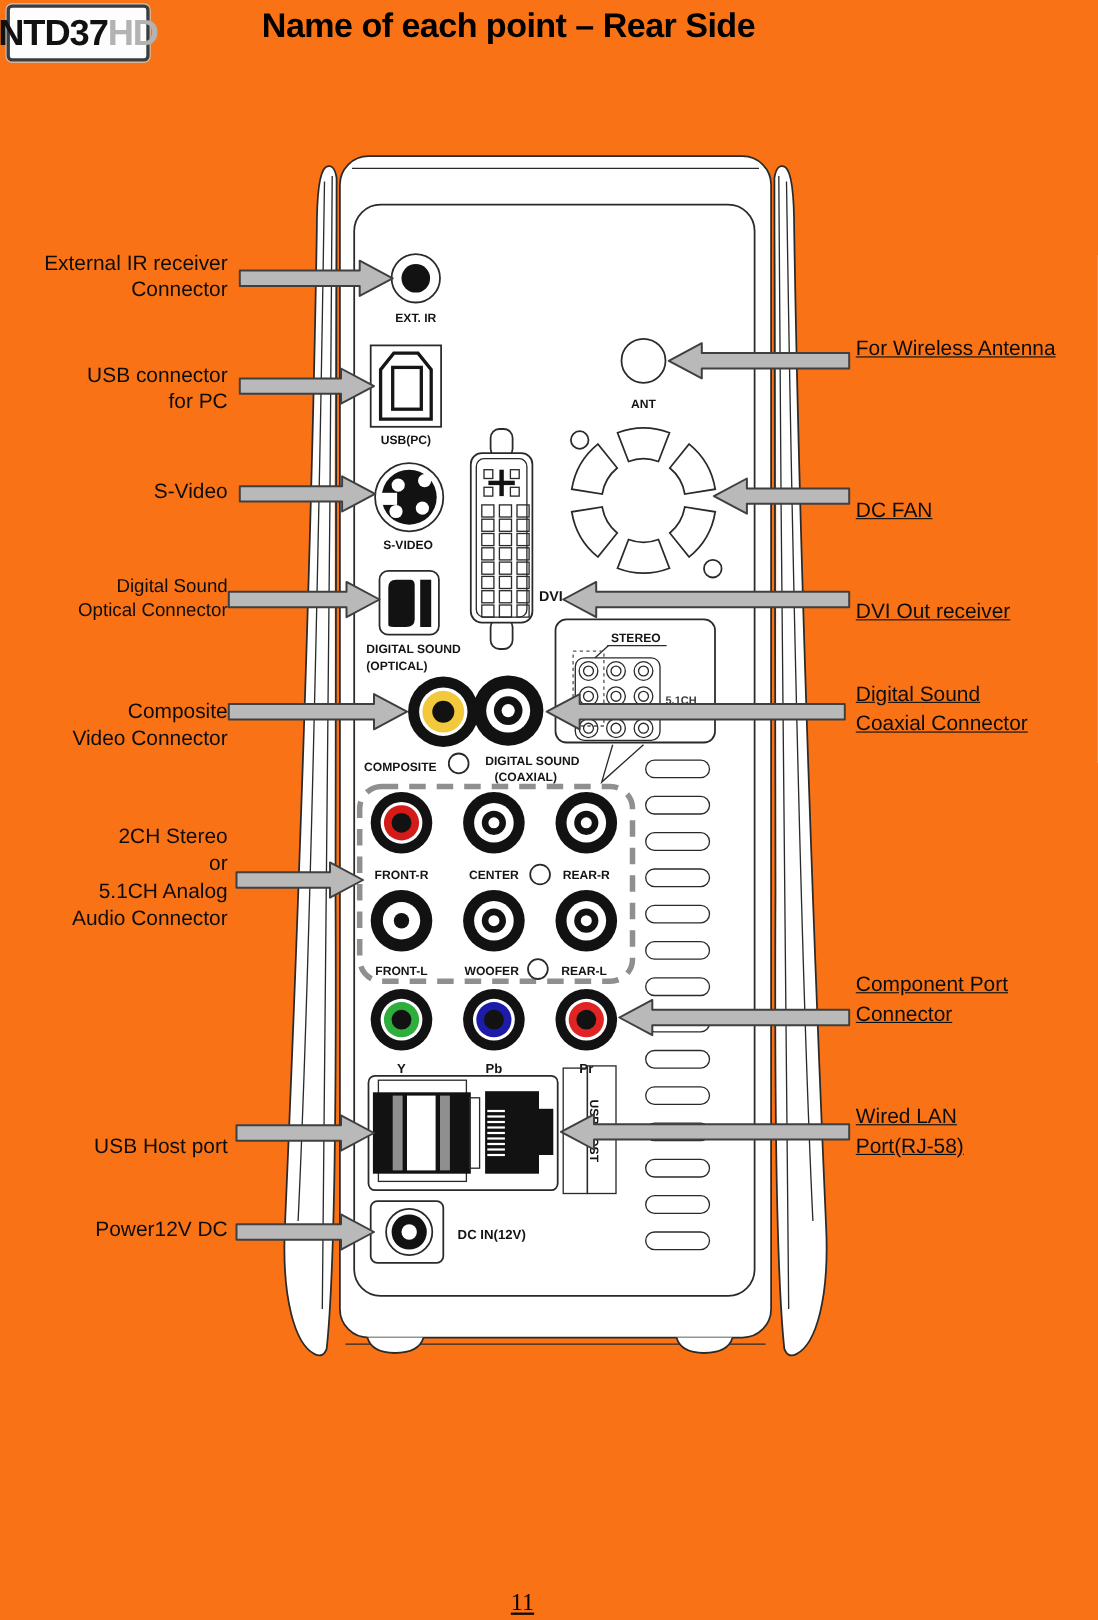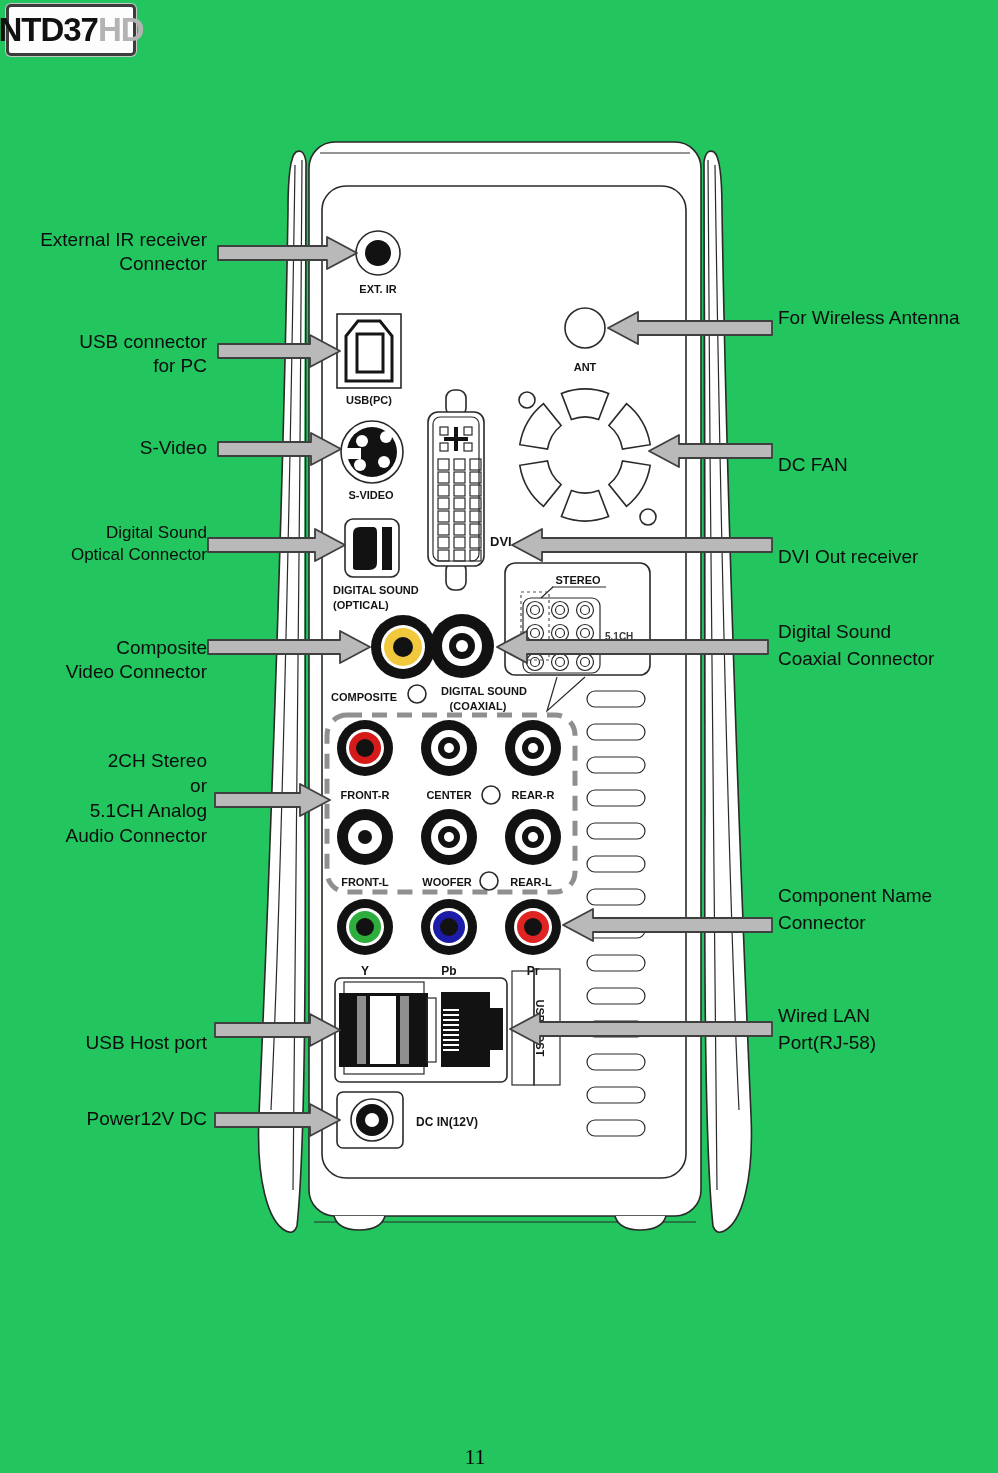--- a/index.html
+++ b/index.html
@@ -1,30 +1,30 @@
 <!DOCTYPE html>
 <html><head>
 <meta charset="utf-8">
 <style>
   html,body{margin:0;padding:0;background:#ffffff;}
   body{width:998px;height:1473px;position:relative;font-family:"Liberation Sans",sans-serif;overflow:hidden;}
-  .page{position:absolute;inset:0;background:#22c55e;}
+  .page{position:absolute;inset:0;background:#f97316;}
   .logo{position:absolute;left:6px;top:4px;width:124px;height:46px;border:3px solid #3c3c3c;border-radius:5px;
         box-shadow:0 0 0 1px #c8c8c8;display:flex;align-items:center;justify-content:center;
         font-weight:bold;font-size:33px;letter-spacing:-1px;color:#111;background:#fdfdfd;}
   .logo .hd{color:#b3b3b3;}
   .title{position:absolute;left:238px;top:6px;margin:0;font-size:31px;font-weight:800;color:#000;letter-spacing:-0.5px;}
   .diagram{position:absolute;left:0;top:0;}
   .callout{position:absolute;color:#0d0d0d;font-size:19px;line-height:24px;white-space:pre-line;}
   .callout.left{text-align:right;right:791px;width:300px;}
-  .callout.right{text-align:left;left:778px;width:215px;}
+  .callout.right{text-align:left;left:778px;width:215px;text-decoration:underline;}
   .callout.small{font-size:17px;line-height:22px;}
   .callout.lh27{line-height:27px;}
   .pagenum{position:absolute;left:445px;top:1444px;width:60px;text-align:center;
-           font-family:"Liberation Serif",serif;font-size:22px;color:#000;}
+           font-family:"Liberation Serif",serif;font-size:22px;color:#000;text-decoration:underline;}
   
   .ln{fill:#ffffff;stroke:#2a2a2a;stroke-width:1.6px;}
   .lnn{fill:none;stroke:#2a2a2a;stroke-width:1.6px;}
   .lnt{fill:none;stroke:#2a2a2a;stroke-width:1.2px;}
   .blk{fill:#121212;stroke:none;}
   .wht{fill:#ffffff;stroke:none;}
   .pt{font-family:"Liberation Sans",sans-serif;font-weight:bold;font-size:11px;fill:#141414;}
   .pt12{font-family:"Liberation Sans",sans-serif;font-weight:bold;font-size:12px;fill:#141414;}
   .pt13{font-family:"Liberation Sans",sans-serif;font-weight:bold;font-size:13px;fill:#141414;}
   .pt10{font-family:"Liberation Sans",sans-serif;font-weight:bold;font-size:10px;fill:#3a3a3a;}
@@ -35,20 +35,21 @@
 </head>
 <body>
 
 <div class="page">
 
   <div class="logo">
     <span>NTD37</span>
       <span class="hd">HD</span>
   </div>
 
+  <h1 class="title">Name of each point – Rear Side</h1>
 
   <svg class="diagram" width="998" height="1473" viewBox="0 0 998 1473" xmlns="http://www.w3.org/2000/svg">
 
     <g>
       <path class="ln" d="M296,152 Q288,158 288,210 C283,520 268,910 259,1115 C256,1180 268,1222 286,1231 Q294,1235 297,1226 C304,1160 306,1010 305,810 C304,520 304,310 306,162 Q304,148 296,152 Z"></path>
       <path class="lnt" d="M295,165 C290,500 281,900 271,1110"></path>
       <path class="lnt" d="M302,160 C299,520 298,950 293,1190"></path>
     </g>
     <g>
       <path class="ln" d="M714,152 Q722,158 722,210 C727,520 742,910 751,1115 C754,1180 742,1222 724,1231 Q716,1235 713,1226 C706,1160 704,1010 705,810 C706,520 706,310 704,162 Q706,148 714,152 Z"></path>
@@ -365,19 +366,19 @@
 5.1CH Analog
 Audio Connector</div>
   <div class="callout left" style="top:1031px">USB Host port</div>
   <div class="callout left" style="top:1107px">Power12V DC</div>
 
   <div class="callout right" style="top:306px">For Wireless Antenna</div>
   <div class="callout right" style="top:453px">DC FAN</div>
   <div class="callout right" style="top:545px">DVI Out receiver</div>
   <div class="callout right lh27" style="top:618px">Digital Sound
 Coaxial Connector</div>
-  <div class="callout right lh27" style="top:882px">Component Name
+  <div class="callout right lh27" style="top:882px">Component Port
 Connector</div>
   <div class="callout right lh27" style="top:1002px">Wired LAN
 Port(RJ-58)</div>
 
   <div class="pagenum">11</div>
 </div>
 
 </body></html>

